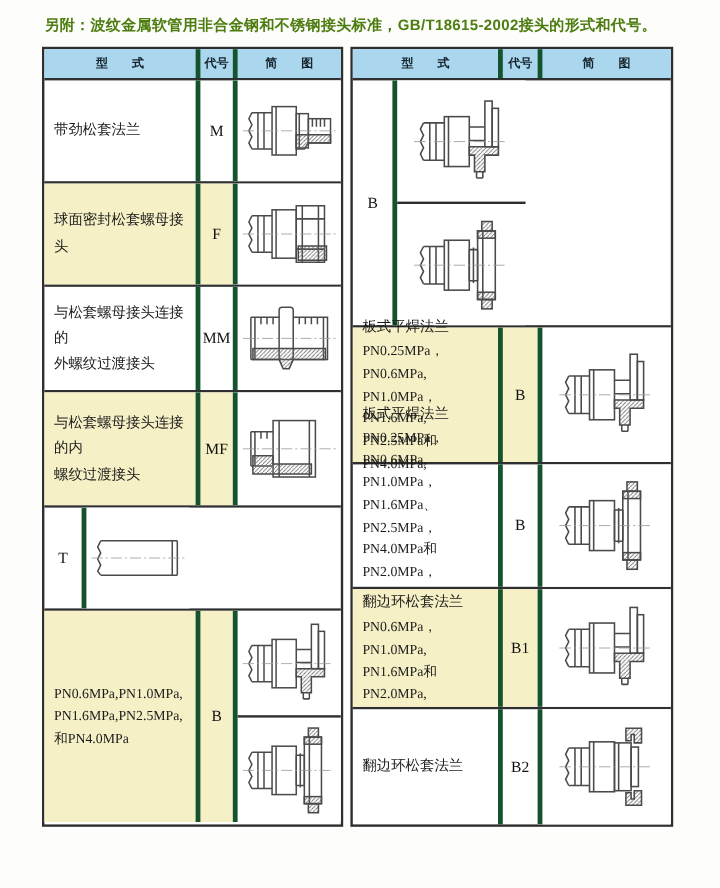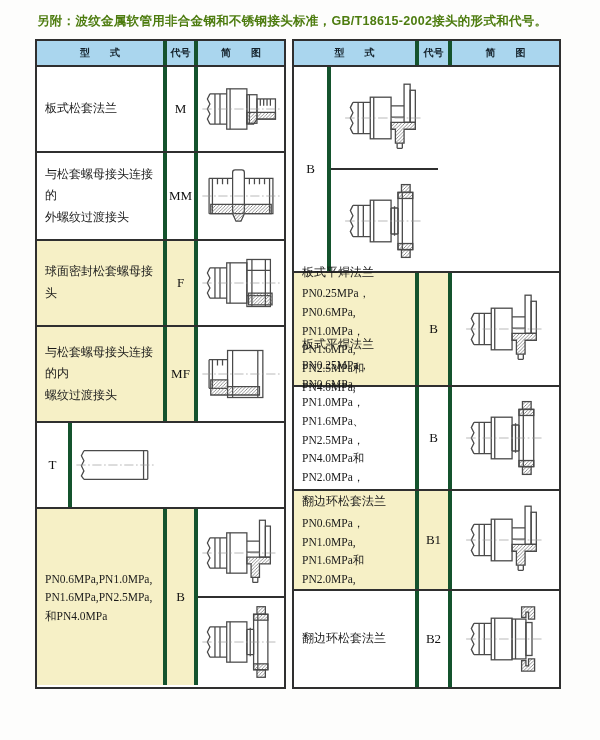--- a/index.html
+++ b/index.html
@@ -162,59 +162,59 @@
 
   <div class="table lt">
     <div class="row header-row" style="height:24px">
       <div class="cell type-col">型　　式</div>
       <div class="cell code-col">代号</div>
       <div class="cell diag-col">简　　图</div>
     </div>
 
     <div class="row" style="height:86px">
       <div class="cell type-col type-cell">
-        <div class="cn">板式松套法兰</div>
+        <div class="cn">带劲松套法兰</div>
 
       </div>
       <div class="cell code-col code-cell">M</div>
       <div class="cell diag-col diag-cell">
         <div class="sub">
             <svg class="diag" viewBox="0 0 100 90">
               <use href="#sym-male-thread"></use>
+            </svg>
+          </div>
+      </div>
+    </div>
+
+    <div class="row" style="height:86px">
+      <div class="cell type-col type-cell hl">
+        <div class="cn">球面密封松套螺母接头</div>
+
+      </div>
+      <div class="cell code-col code-cell hl">F</div>
+      <div class="cell diag-col diag-cell">
+        <div class="sub">
+            <svg class="diag" viewBox="0 0 100 90">
+              <use href="#sym-nut"></use>
             </svg>
           </div>
       </div>
     </div>
 
     <div class="row" style="height:88px">
       <div class="cell type-col type-cell">
         <div class="cn">与松套螺母接头连接的
 外螺纹过渡接头</div>
 
       </div>
       <div class="cell code-col code-cell">MM</div>
       <div class="cell diag-col diag-cell">
         <div class="sub">
             <svg class="diag" viewBox="0 0 100 90">
               <use href="#sym-adapter-mm"></use>
-            </svg>
-          </div>
-      </div>
-    </div>
-
-    <div class="row" style="height:86px">
-      <div class="cell type-col type-cell hl">
-        <div class="cn">球面密封松套螺母接头</div>
-
-      </div>
-      <div class="cell code-col code-cell hl">F</div>
-      <div class="cell diag-col diag-cell">
-        <div class="sub">
-            <svg class="diag" viewBox="0 0 100 90">
-              <use href="#sym-nut"></use>
             </svg>
           </div>
       </div>
     </div>
 
     <div class="row" style="height:96px">
       <div class="cell type-col type-cell hl">
         <div class="cn">与松套螺母接头连接的内
 螺纹过渡接头</div>
 

